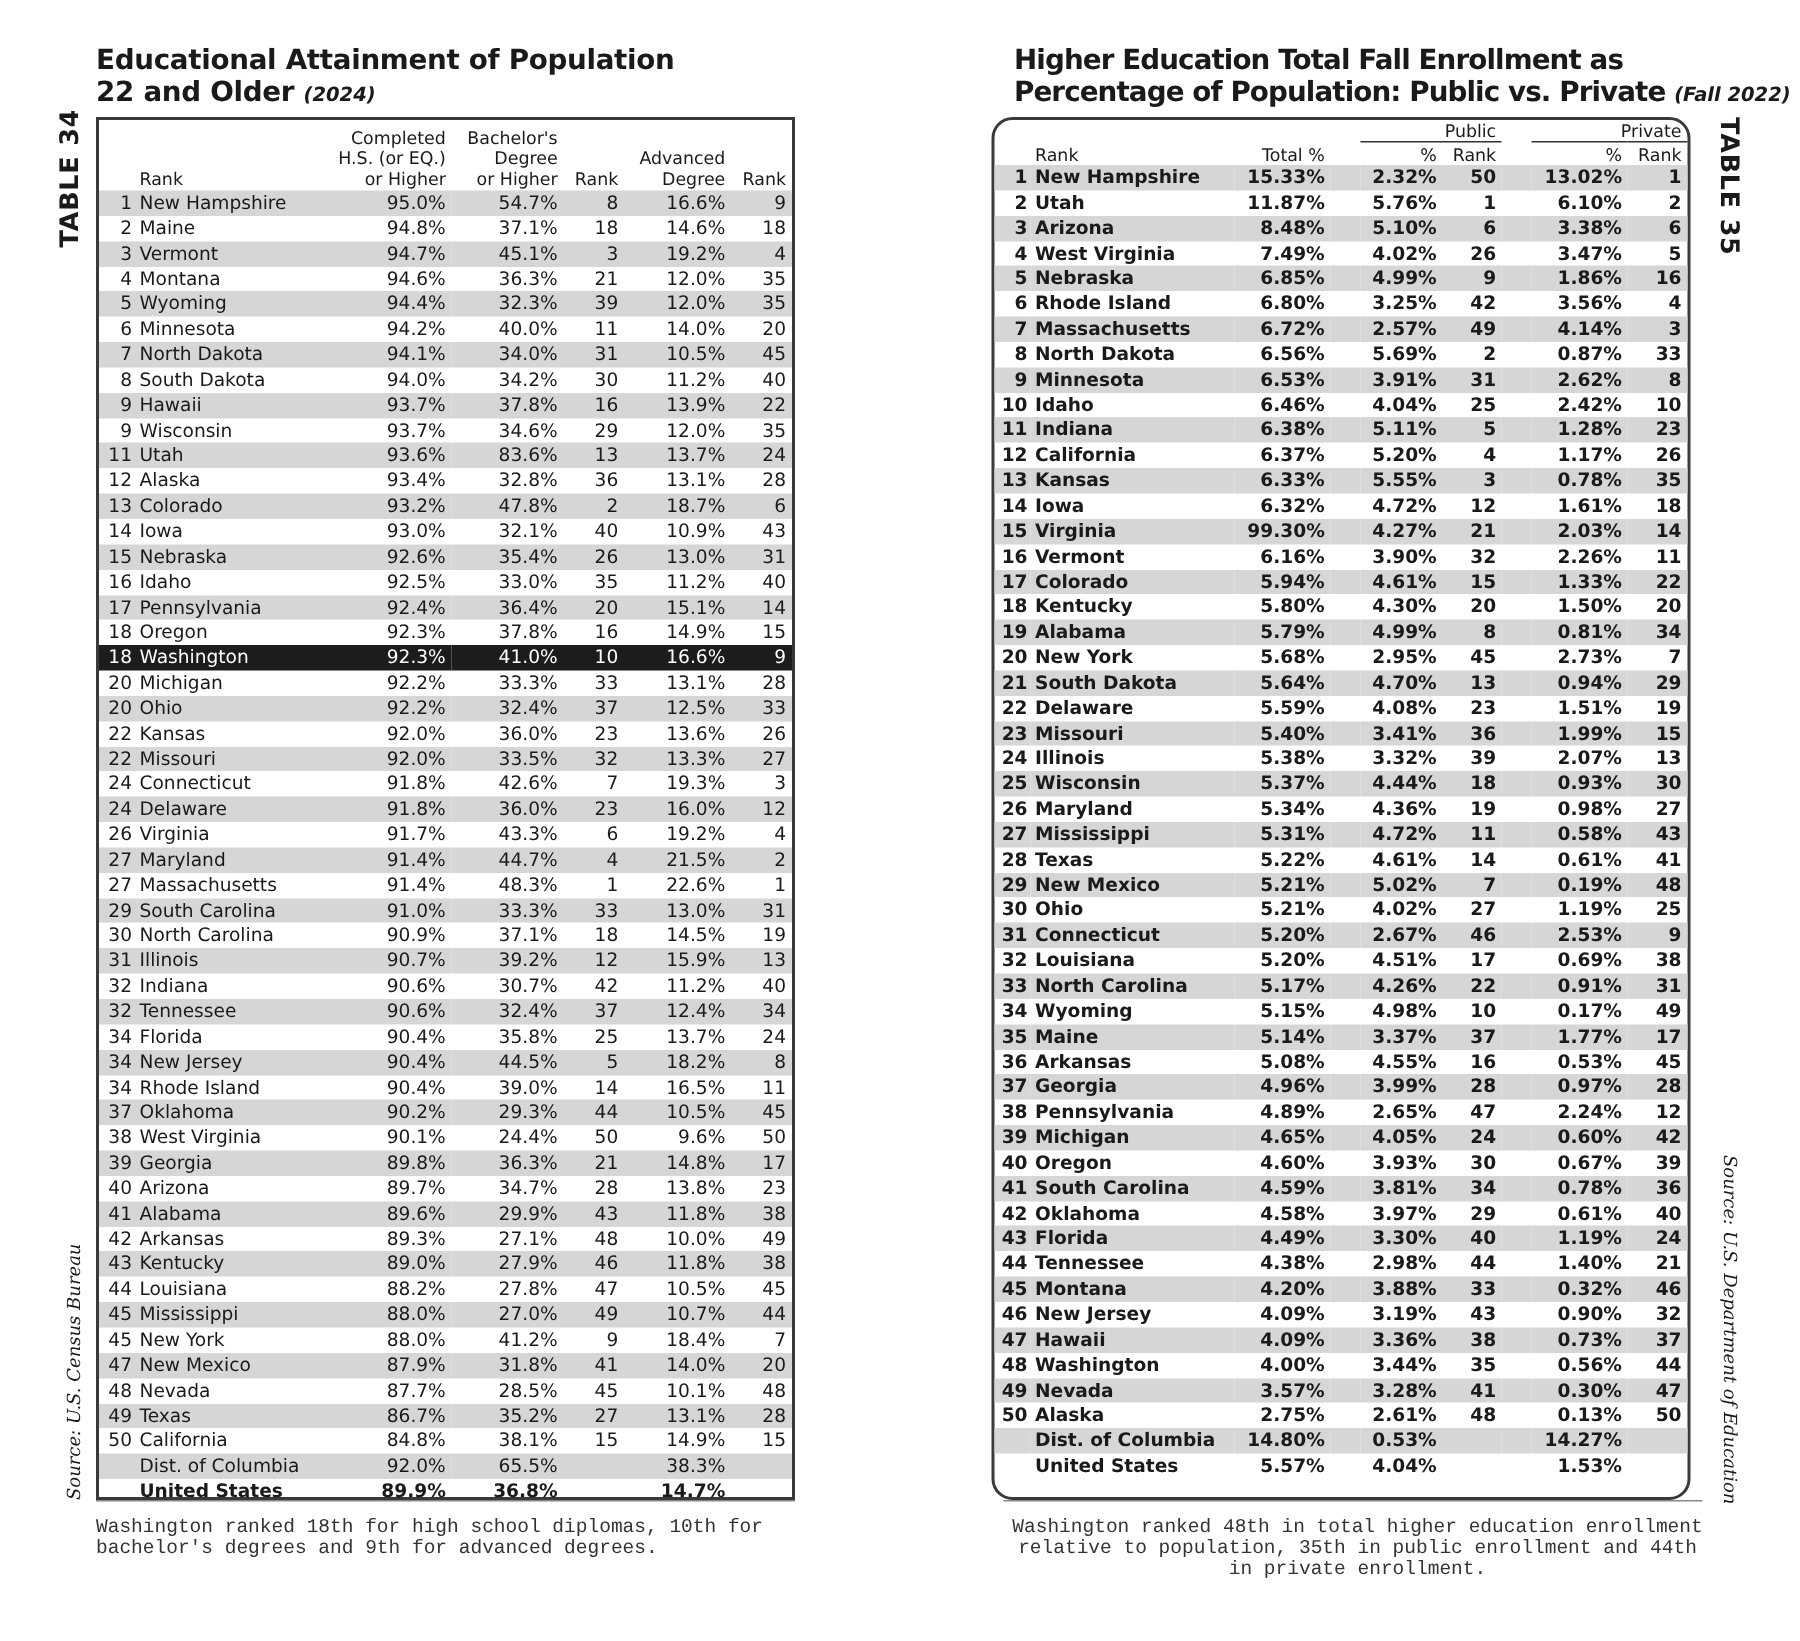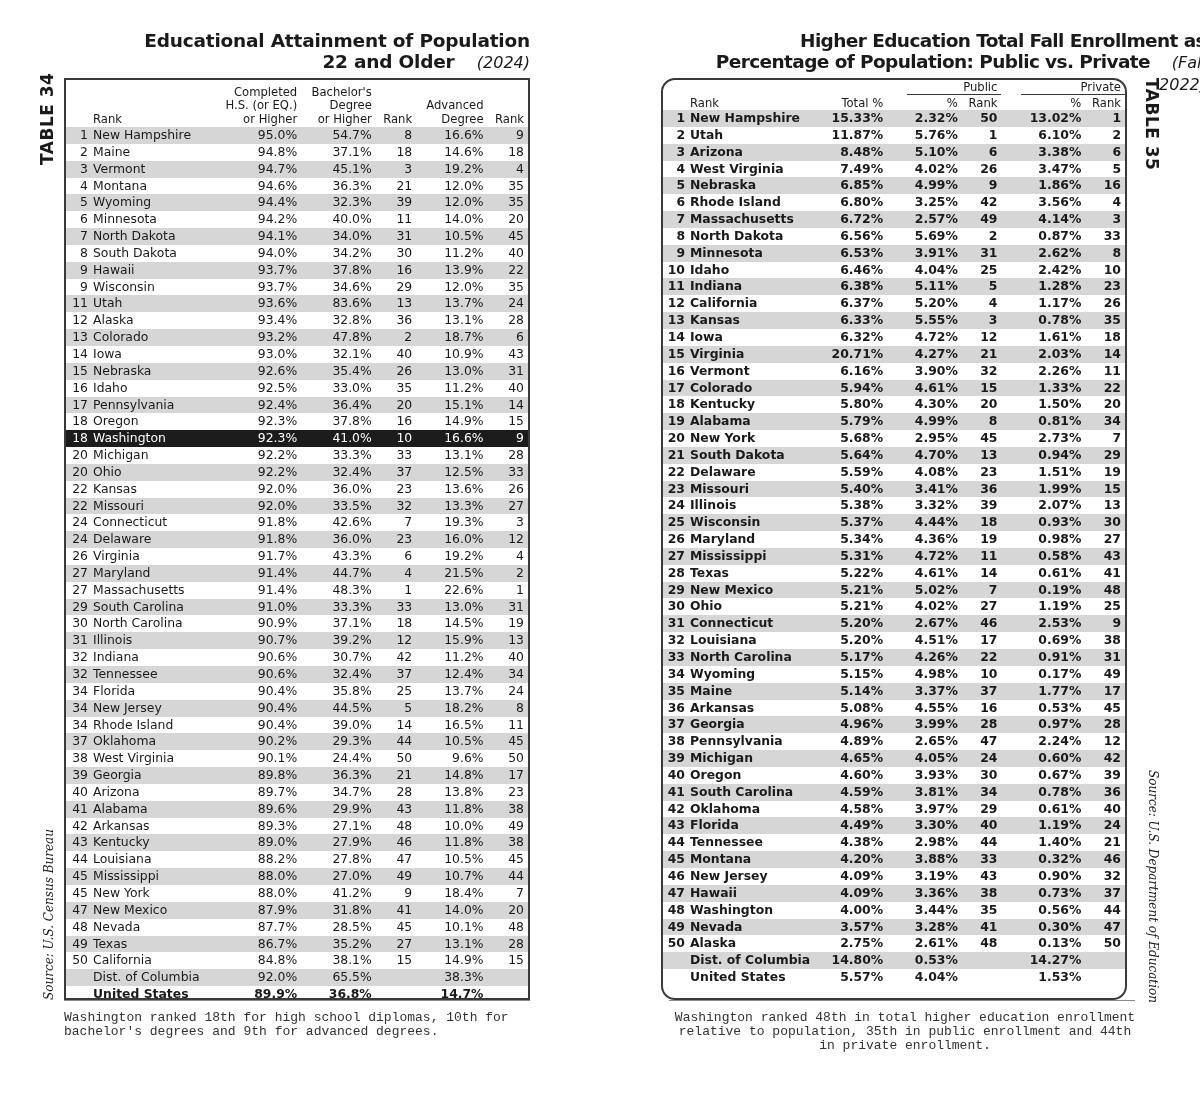--- a/index.html
+++ b/index.html
@@ -1,20 +1,20 @@
 <!DOCTYPE html>
 <html><head>
 <meta charset="utf-8">
 <style>
   html, body { margin: 0; padding: 0; background: #ffffff; }
   body { width: 1200px; height: 1094px; position: relative; overflow: hidden;
          font-family: "DejaVu Sans", "Liberation Sans", sans-serif; color: #1a1a1a; }
 
-  .title { position: absolute; text-align: right; font-weight: bold; font-size: 18.5px; line-height: 21px; letter-spacing: -0.2px; color: #1a1a1a; }
-  .title .sub { font-weight: normal; font-style: italic; font-size: 16px; letter-spacing: 0; margin-left: 16px; }
+  .title { position: absolute; text-align: left; font-weight: bold; font-size: 18.5px; line-height: 21px; letter-spacing: -0.2px; color: #1a1a1a; }
+  .title .sub { font-weight: bold; font-style: italic; font-size: 13px; letter-spacing: 0; }
   #t34-title { left: 64px; width: 466px; top: 30px; }
   #t35-title { left: 676px; width: 530px; top: 30px; letter-spacing: -0.6px; }
 
   .vlabel { position: absolute; font-weight: bold; font-size: 17px; white-space: nowrap; letter-spacing: 0.5px; }
   #t34-label { left: 37px; top: 165px; transform-origin: 0 0; transform: rotate(-90deg); }
   #t35-label { left: 1162px; top: 78px; transform-origin: 0 0; transform: rotate(90deg); }
 
   .source { position: absolute; font-family: "DejaVu Serif", "Liberation Serif", serif; font-style: italic; font-size: 12px; white-space: nowrap; color: #1a1a1a; }
   #t34-source { left: 42px; top: 1000px; transform-origin: 0 0; transform: rotate(-90deg); }
   #t35-source { left: 1160px; top: 770px; transform-origin: 0 0; transform: rotate(90deg); }
@@ -737,21 +737,21 @@
           <td class="gap"></td>
           <td class="r">4.72%</td>
           <td class="r">12</td>
           <td class="gap"></td>
           <td class="r">1.61%</td>
           <td class="r">18</td>
         </tr>
         <tr class="us">
           <td class="c-rank">15</td>
           <td class="l c-name">Virginia</td>
-          <td class="r">20.71%</td>
+          <td class="r">99.30%</td>
           <td class="gap"></td>
           <td class="r">4.27%</td>
           <td class="r">21</td>
           <td class="gap"></td>
           <td class="r">2.03%</td>
           <td class="r">14</td>
         </tr>
         <tr class="us">
           <td class="c-rank">16</td>
           <td class="l c-name">Vermont</td>

